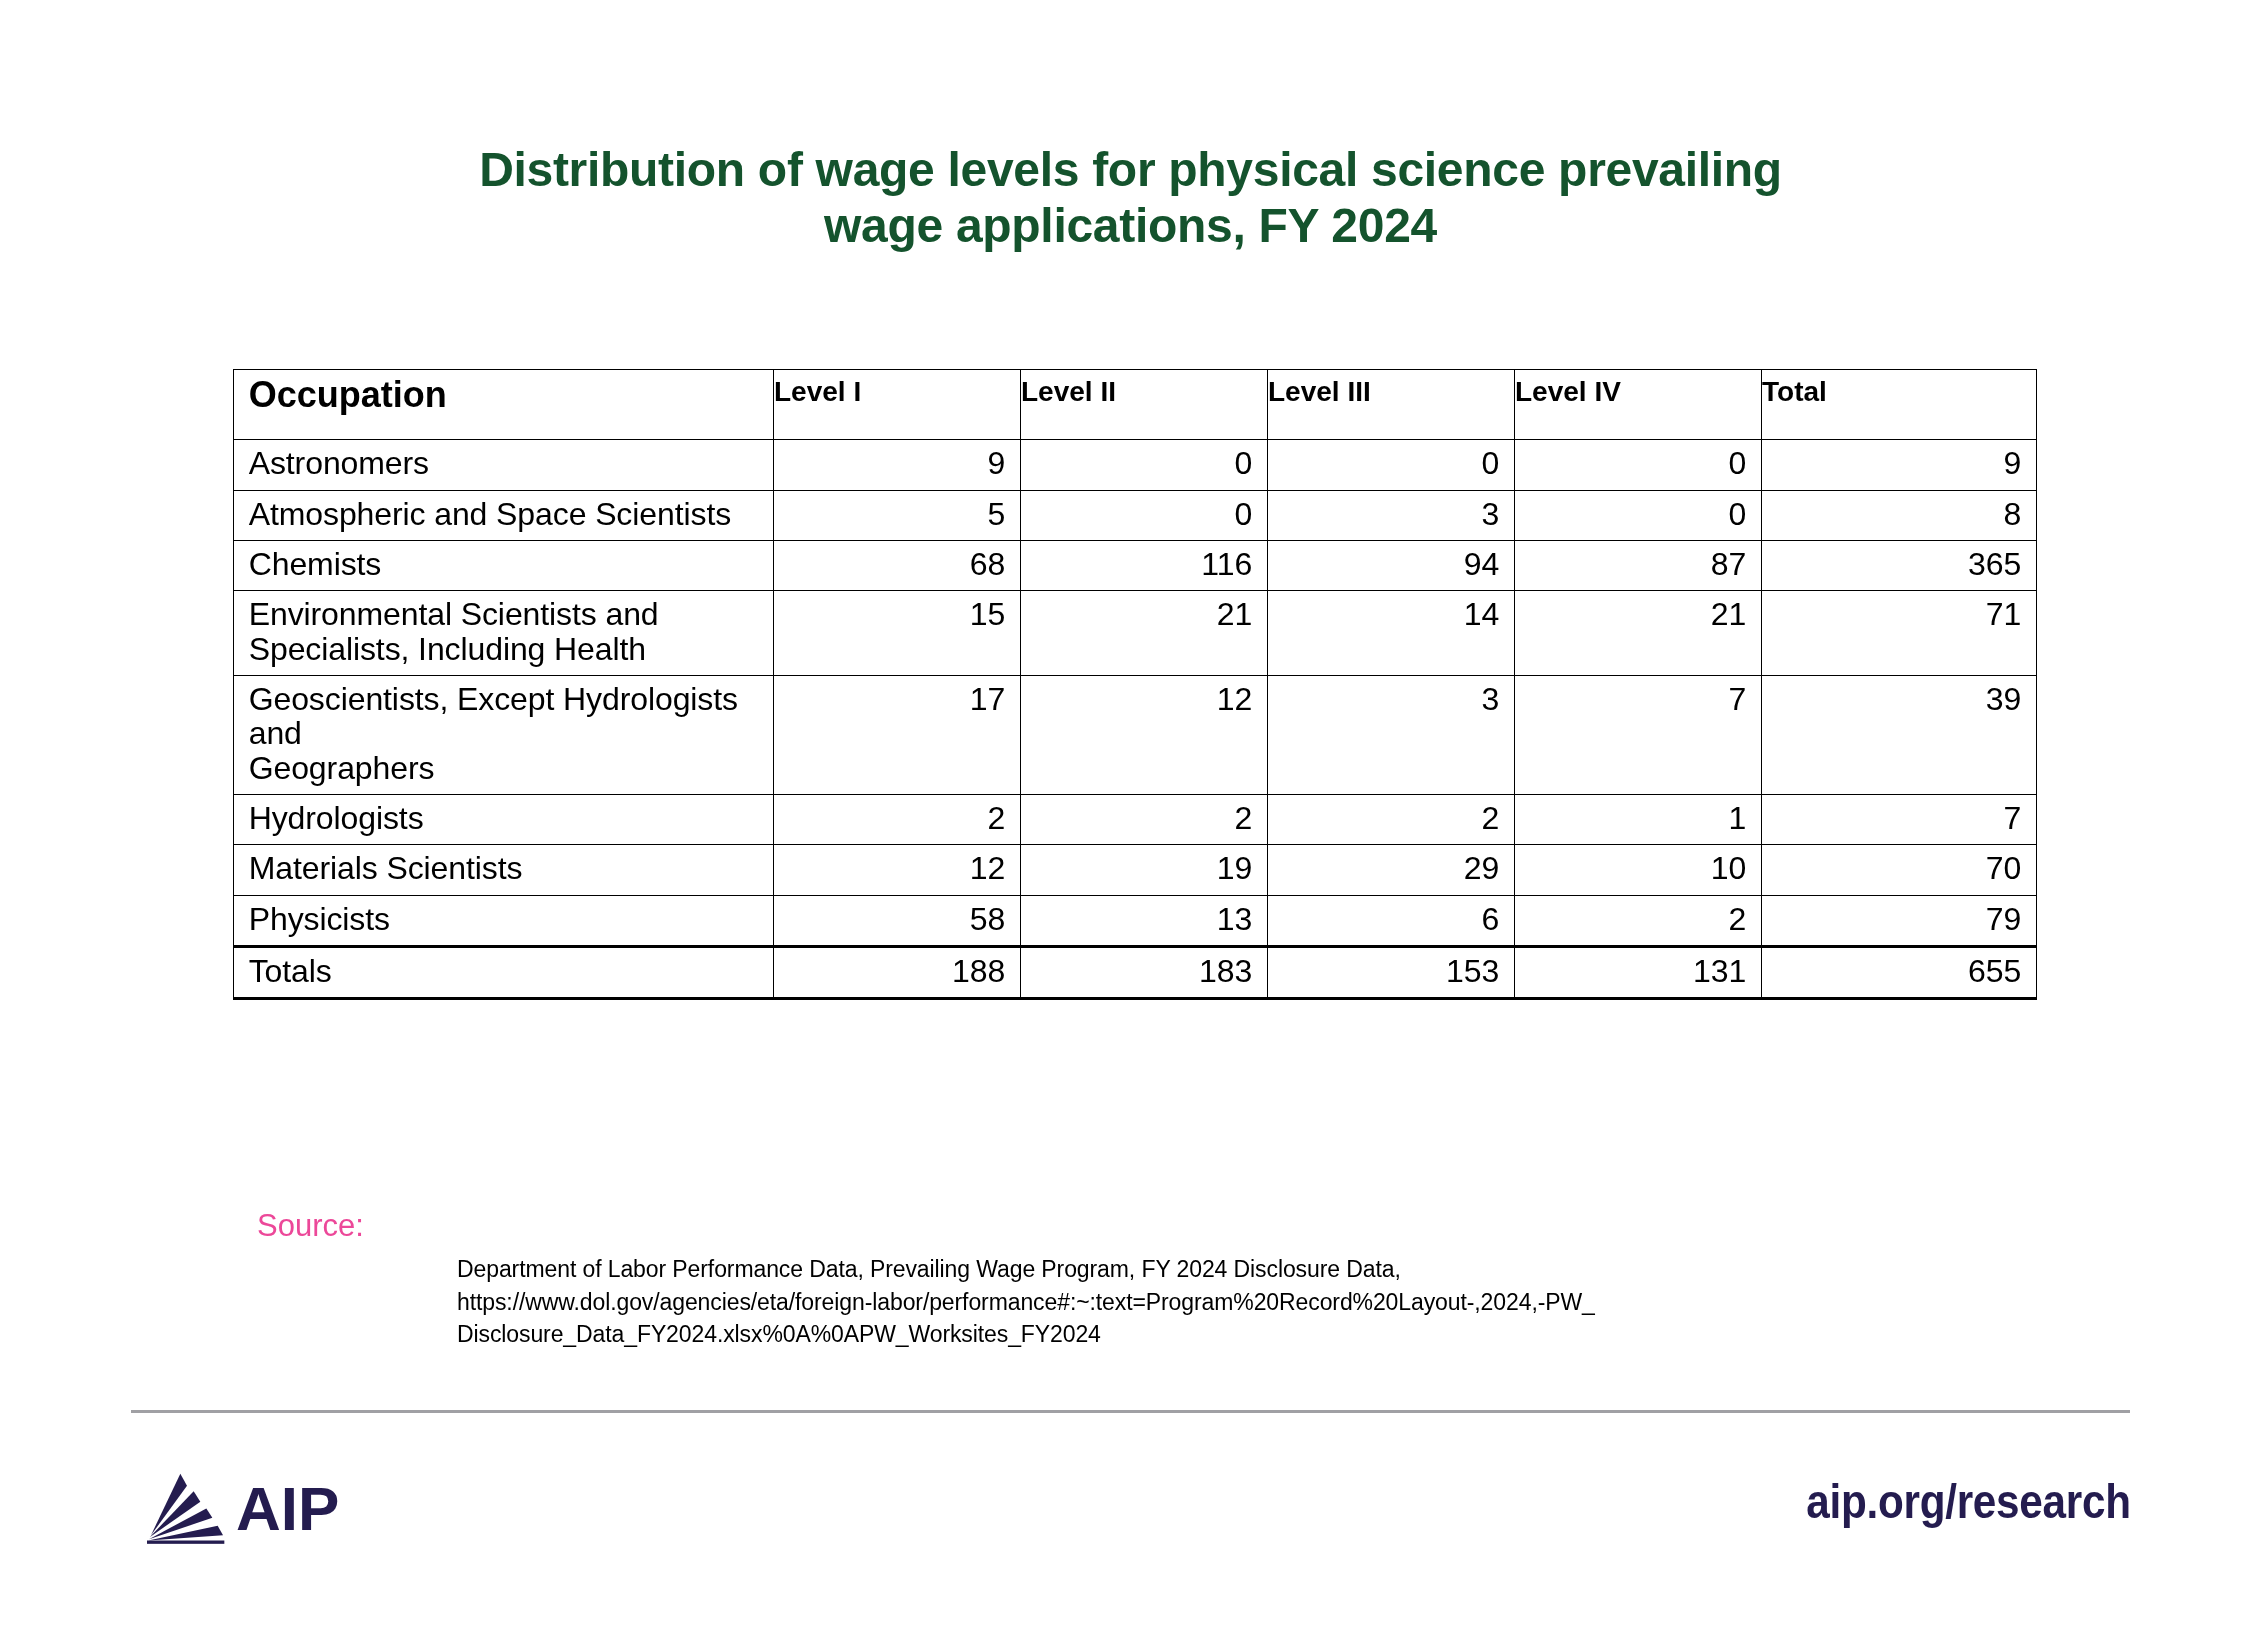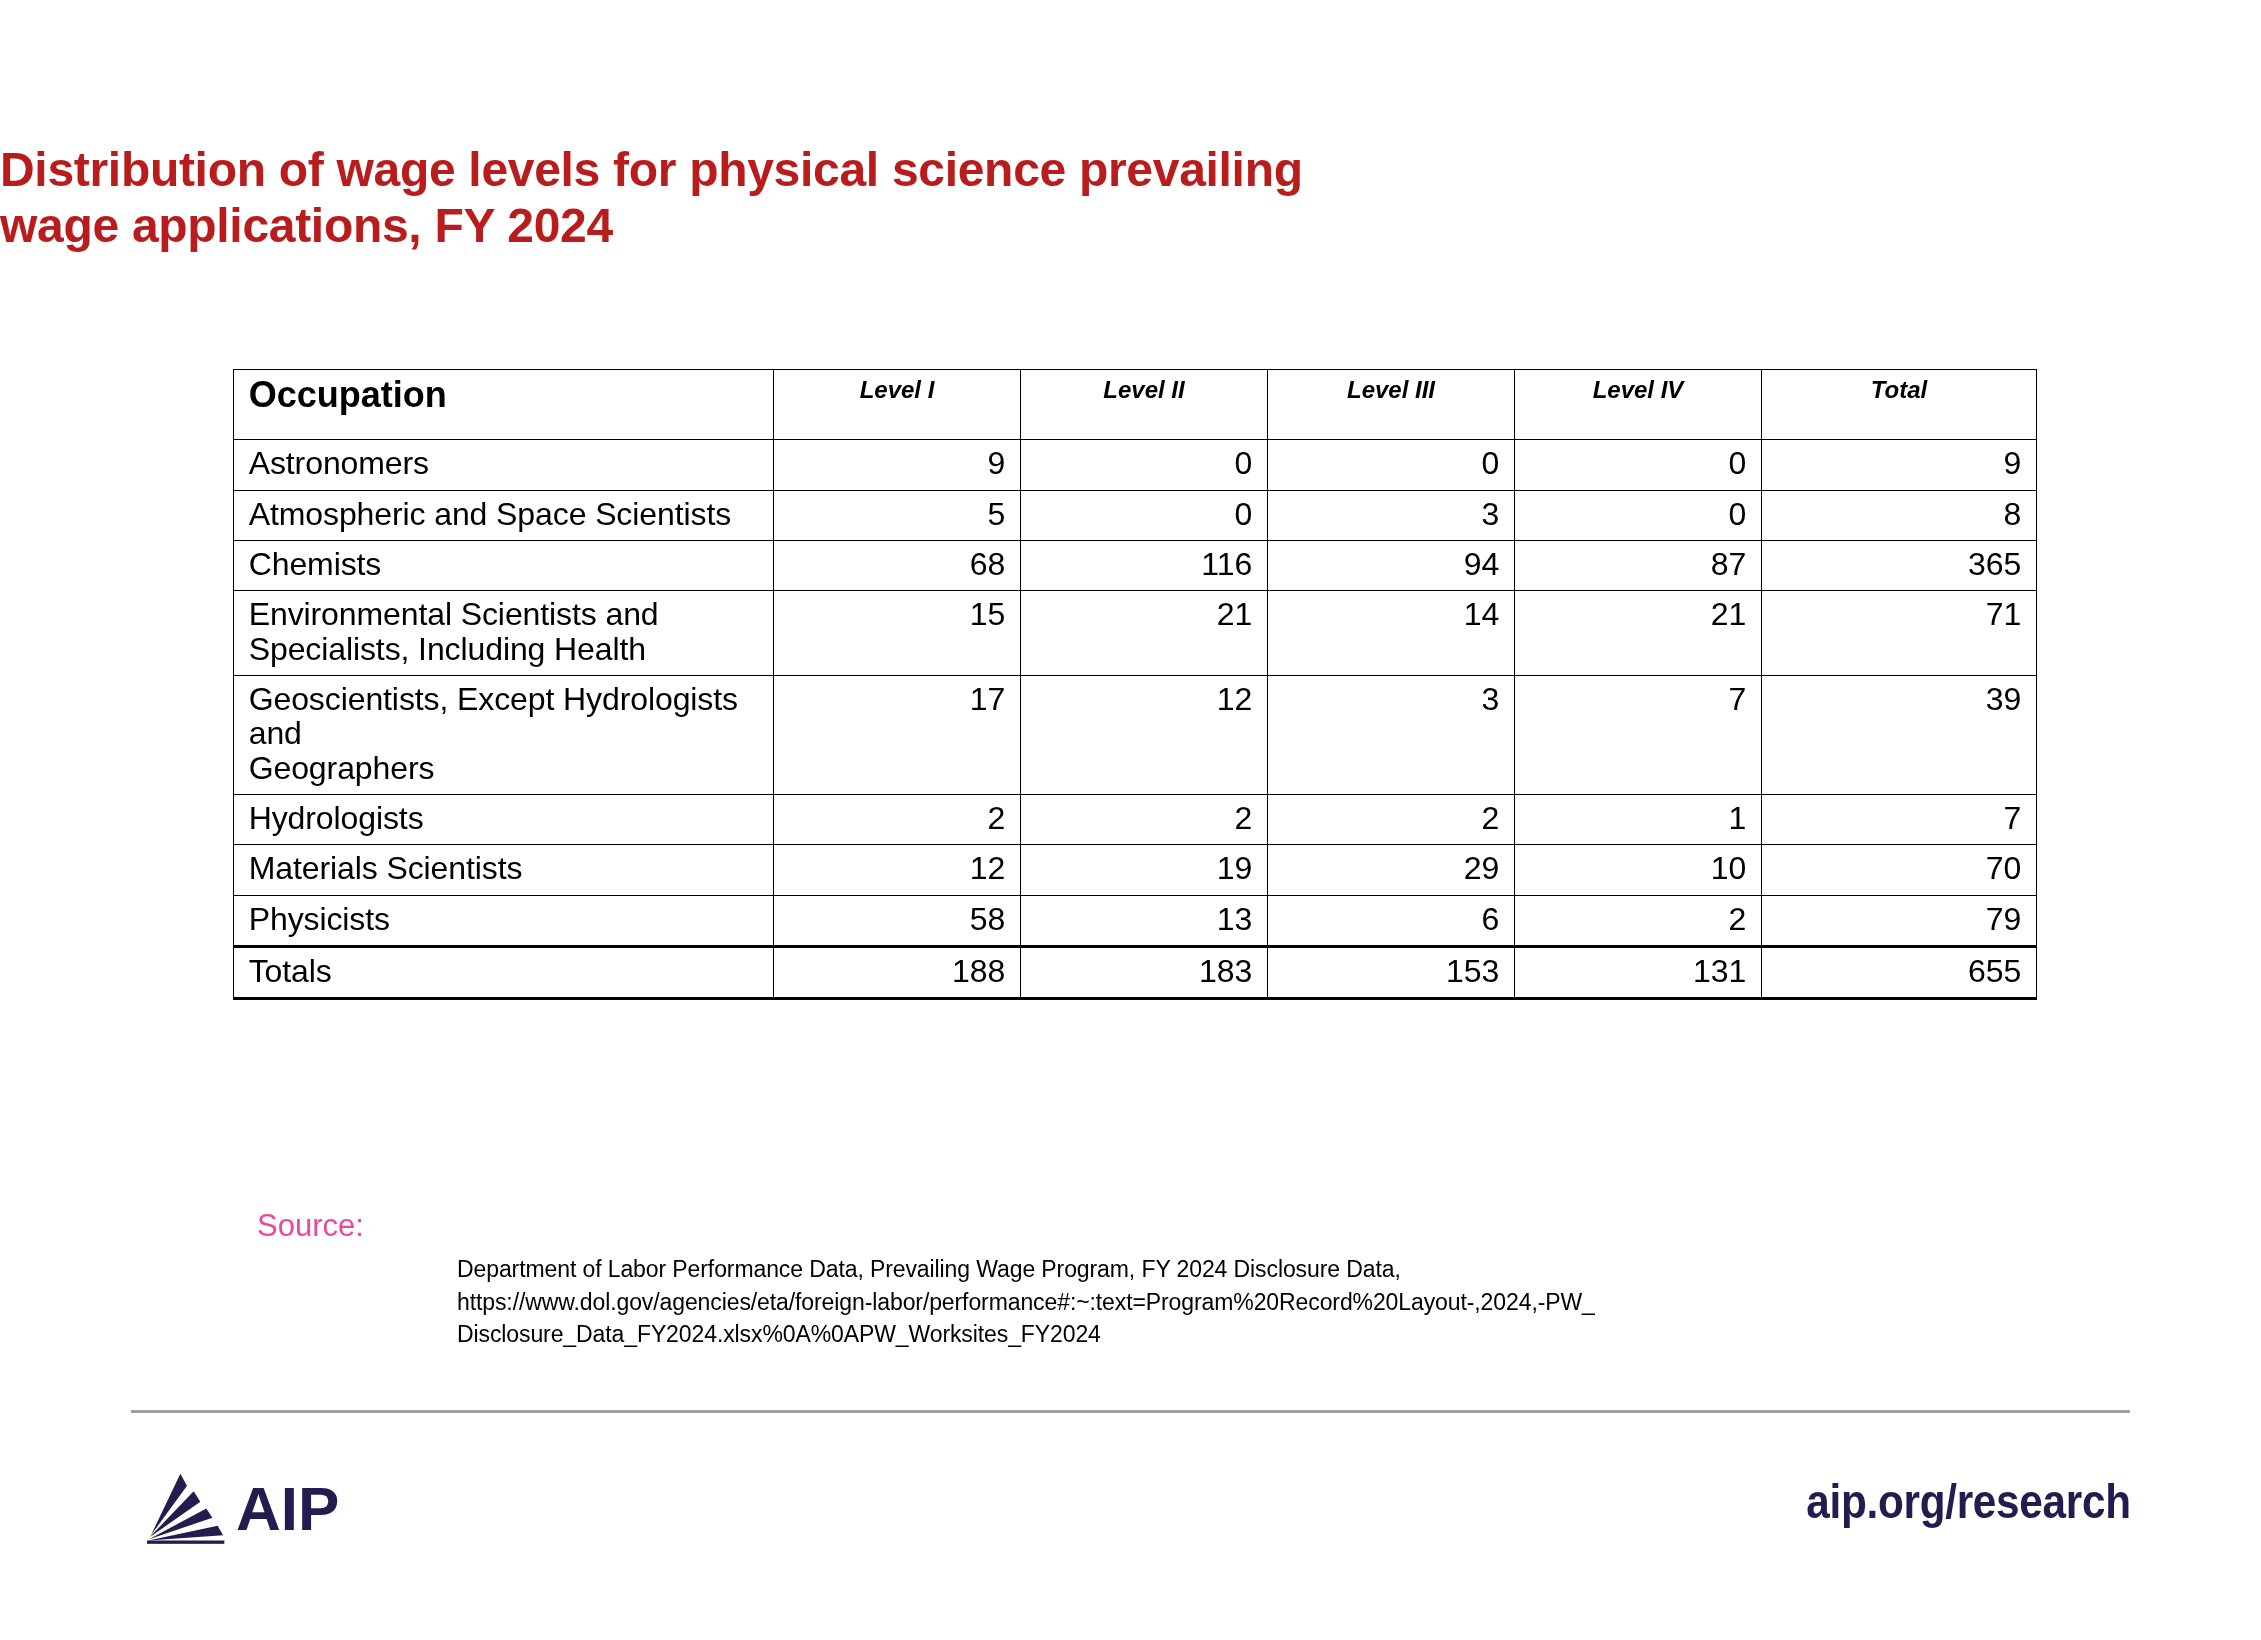--- a/index.html
+++ b/index.html
@@ -15,27 +15,27 @@
     position: relative;
     overflow: hidden;
   }
 
   
   .title {
     position: absolute;
     left: 0;
     top: 142px;
     width: 2261px;
-    text-align: left;
+    text-align: center;
     font-family: "Liberation Sans", sans-serif;
     font-weight: bold;
     font-size: 48px;
     line-height: 1.16;
     letter-spacing: -0.3px;
-    color: #b91c1c;
+    color: #14532d;
   }
   .title-line { display: block; }
 
   
   .table-wrap {
     position: absolute;
     left: 233px;
     top: 369px;
     width: 1801px;
   }
@@ -66,24 +66,23 @@
     line-height: 1.0;
     height: 52px;
   }
   thead th.h-occ {
     text-align: left;
     padding: 6.7px 0 9.4px 14.7px;
     font-size: 36px;
     margin-top: 24px;
   }
   thead th.h-num {
-    text-align: center;
+    text-align: left;
     padding: 8px 0 9.4px 0;
-    font-size: 24px;
-    font-style: italic;
+    font-size: 28px;
   }
 
   tbody td {
     font-size: 32px;
     line-height: 1.08;
     font-weight: normal;
   }
   tbody td.occ {
     text-align: left;
     padding: 6px 8px 8.7px 14.7px;

